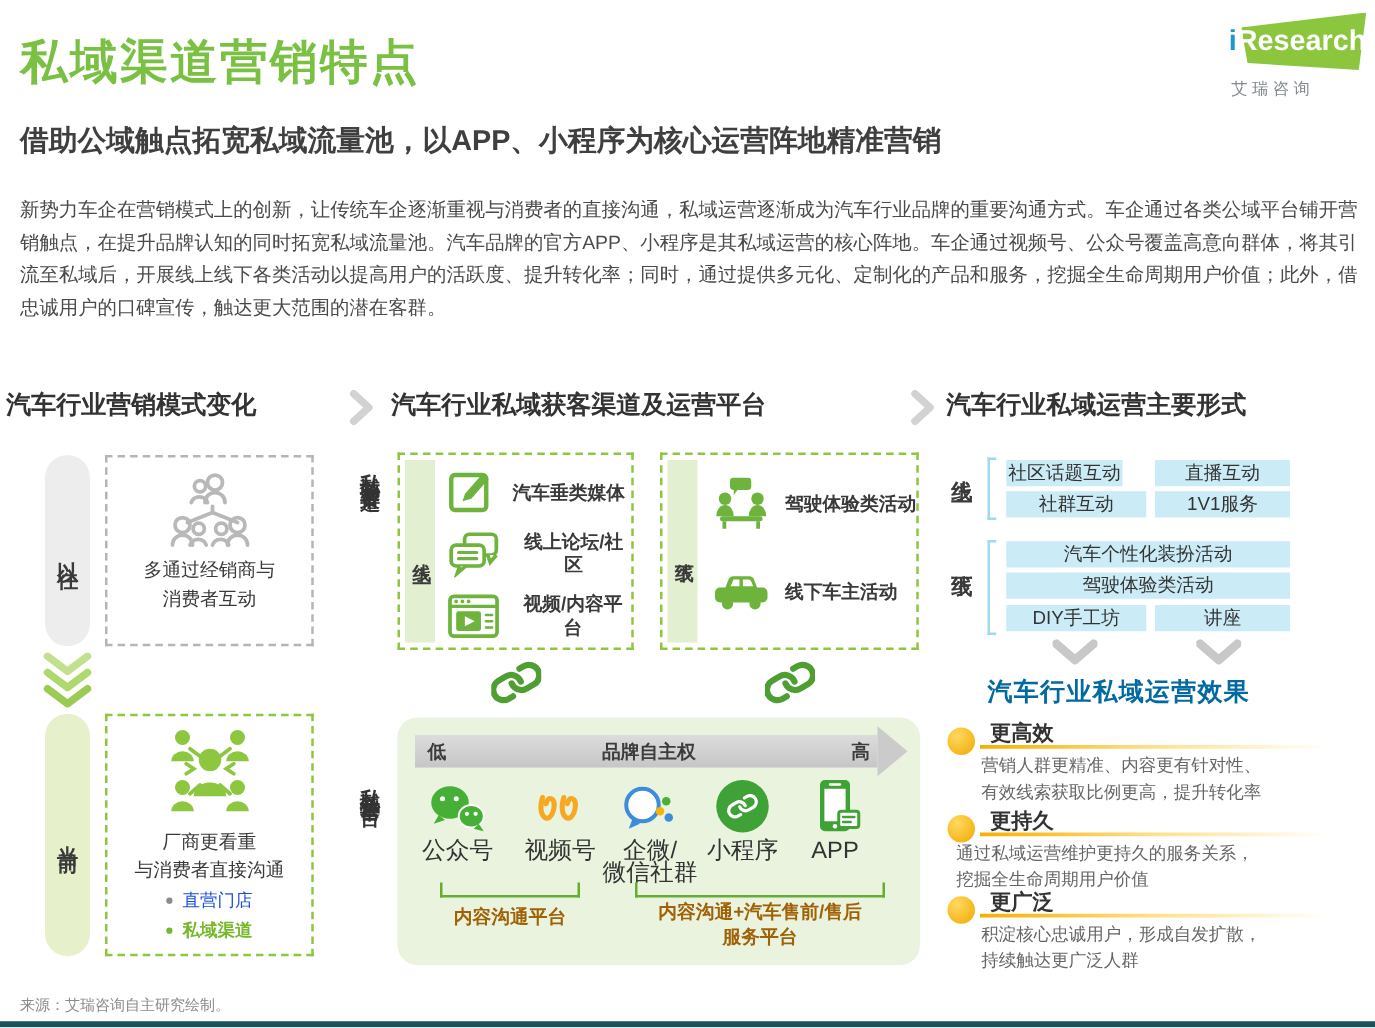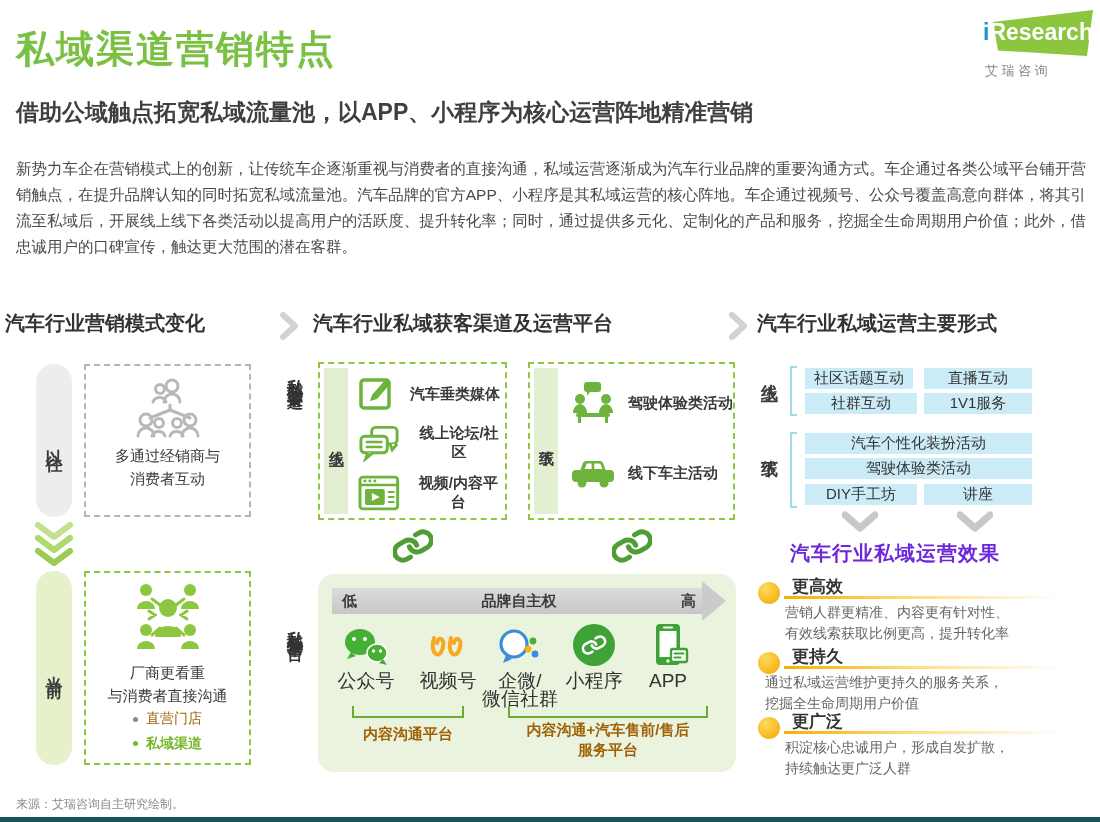--- a/index.html
+++ b/index.html
@@ -28,21 +28,21 @@
   
   .side-pill{width:36px;border-radius:18px;display:flex;align-items:center;justify-content:center;
              font-size:17px;font-weight:bold;color:#3a3a3a;}
   .dash-box{border:2px dashed #b5b5b5;background:#fff;box-sizing:border-box;text-align:center;}
   .dash-box.green{border-color:#8dc63f;}
   .box-desc{font-size:15px;font-weight:normal;color:#3a3a3a;line-height:23px;}
   .bullet-row{display:flex;align-items:center;justify-content:center;gap:8px;font-size:14px;line-height:24px;}
   .bullet-dot{width:5px;height:5px;border-radius:50%;background:#8a8a8a;display:inline-block;}
   .bullet-dot.green{background:#76b82a;}
   .bullet-green{color:#76b82a;font-weight:bold;}
-  .bullet-gray{color:#a16207;font-family:Liberation Serif, serif;}
+  .bullet-gray{color:#1d4ed8;}
 
   
   .v-label{font-size:16px;font-weight:bold;color:#333;letter-spacing:3px;}
   .strip{position:absolute;left:4px;top:4px;bottom:4px;width:24px;background:#e3efd1;
          display:flex;align-items:center;justify-content:center;font-size:15px;font-weight:bold;color:#3a3a3a;}
   .ch-row{position:absolute;display:flex;align-items:center;gap:12px;}
   .ch-label{font-size:15px;font-weight:bold;color:#3a3a3a;}
   .platform-box{left:318px;top:574px;width:418px;height:198px;background:#e9f3de;border-radius:16px;}
   .axis-bar{position:absolute;left:14px;top:14px;width:370px;height:26px;
             background:linear-gradient(180deg,#dcdcdc,#c6c6c6);display:flex;align-items:center;
@@ -58,21 +58,21 @@
   .g-bracket{position:absolute;height:12px;border-left:2px solid #67ad33;border-right:2px solid #67ad33;
              border-bottom:2px solid #67ad33;box-sizing:border-box;}
   .g-label{position:absolute;font-size:15px;font-weight:bold;color:#a16207;text-align:center;line-height:20px;}
 
   
   .rl-label{font-size:17px;font-weight:bold;color:#3a3a3a;letter-spacing:2px;}
   .h-bracket{position:absolute;width:7px;border-left:2px solid #9edcec;border-top:2px solid #9edcec;
              border-bottom:2px solid #9edcec;box-sizing:border-box;}
   .pill{position:absolute;height:21px;background:#cbecf7;color:#333;font-size:15px;
         display:flex;align-items:center;justify-content:center;}
-  .fx-title-main{left:790px;top:540px;font-size:20px;font-weight:bold;color:#6d28d9;letter-spacing:1px;}
+  .fx-title-main{left:790px;top:540px;font-size:20px;font-weight:bold;color:#0369a1;letter-spacing:1px;}
   .fx-dot{position:absolute;width:22px;height:22px;border-radius:50%;
           background:radial-gradient(circle at 35% 30%,#ffd95e,#f0a800);}
   .fx-title{position:absolute;font-size:17px;font-weight:bold;color:#333;}
   .fx-line{position:absolute;width:278px;height:3px;
            background:linear-gradient(to right,#f5b000,#ffdf8a,rgba(255,240,200,0));}
   .fx-desc{position:absolute;width:290px;font-size:14px;color:#666;line-height:21px;}
 
   
   .source{left:16px;top:796px;font-size:12px;color:#8a8a8a;}
   .bottom-bar{left:0;top:817px;width:1100px;height:5px;background:#17545c;}
@@ -328,21 +328,21 @@
 
     <div class="g-bracket" style="left:34px;top:132px;width:112px;"></div>
     <div class="g-label" style="left:10px;top:150px;width:160px;">内容沟通平台</div>
     <div class="g-bracket" style="left:190px;top:132px;width:200px;"></div>
     <div class="g-label pre" style="left:180px;top:146px;width:220px;">内容沟通+汽车售前/售后
 服务平台</div>
   </div>
 
   <div class="abs rl-label vtext" style="left:758px;top:370px;">线上</div>
   <div class="h-bracket" style="left:790px;top:366px;height:50px;"></div>
-  <div class="pill" style="left:805px;top:368px;width:108px;">社区话题互动</div>
+  <div class="pill" style="left:805px;top:368px;width:93px;">社区话题互动</div>
   <div class="pill" style="left:924px;top:368px;width:108px;">直播互动</div>
   <div class="pill" style="left:805px;top:393px;width:112px;">社群互动</div>
   <div class="pill" style="left:924px;top:393px;width:108px;">1V1服务</div>
 
   <div class="abs rl-label vtext" style="left:758px;top:446px;">线下</div>
   <div class="h-bracket" style="left:790px;top:432px;height:76px;"></div>
   <div class="pill" style="left:805px;top:433px;width:227px;">汽车个性化装扮活动</div>
   <div class="pill" style="left:805px;top:458px;width:227px;">驾驶体验类活动</div>
   <div class="pill" style="left:805px;top:484px;width:112px;">DIY手工坊</div>
   <div class="pill" style="left:924px;top:484px;width:108px;">讲座</div>

